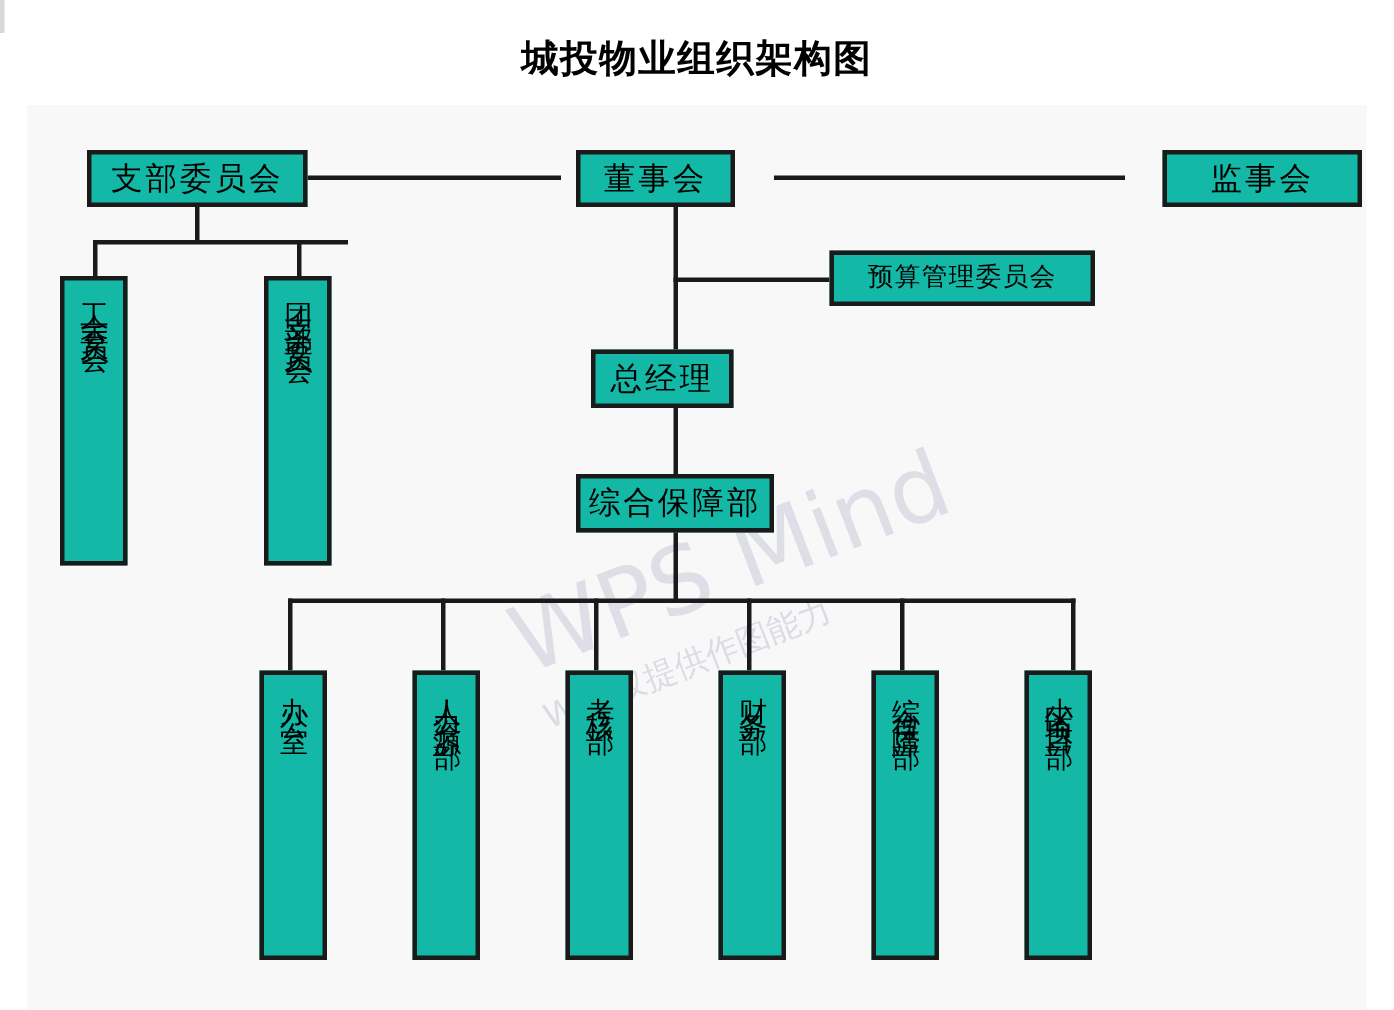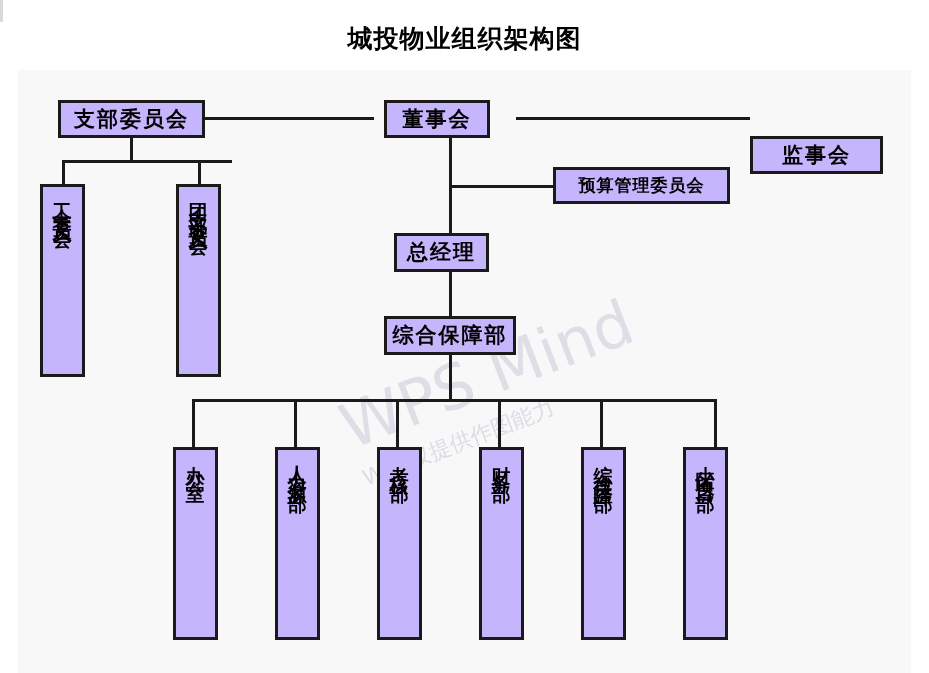--- a/index.html
+++ b/index.html
@@ -86,28 +86,27 @@
     position: absolute;
     background: #1a1a1a;
   }
   .line.h { height: 3px; }
   .line.v { width: 3px; }
 
   
   .node {
     position: absolute;
     box-sizing: border-box;
-    background: #c4b5fd;
+    background: #14b8a6;
     border: 3px solid #1a1a1a;
     display: flex;
     align-items: center;
     justify-content: center;
     color: #000000;
     z-index: 3;
-    font-weight: bold;
   }
   .node .lbl {
     display: block;
     text-align: center;
     line-height: 1.25;
   }
 
   
   .node.horz .lbl {
     font-size: 21px;
@@ -174,21 +173,21 @@
   <div class="line v" style="left:696px; top:329px; height:48px;"></div>
 
   <div class="node horz" style="left:40px; top:30px; width:147px; height:38px;">
     <span class="lbl">支部委员会</span>
   </div>
 
   <div class="node horz" style="left:366px; top:30px; width:106px; height:38px;">
     <span class="lbl">董事会</span>
   </div>
 
-  <div class="node horz" style="left:732px; top:30px; width:133px; height:38px;margin-top:36px;">
+  <div class="node horz" style="left:757px; top:30px; width:133px; height:38px;">
     <span class="lbl">监事会</span>
   </div>
 
   <div class="node vert" style="left:22px; top:114px; width:45px; height:193px;">
     <span class="lbl">工会委员会</span>
   </div>
 
   <div class="node vert" style="left:158px; top:114px; width:45px; height:193px;">
     <span class="lbl">团支部委员会</span>
   </div>

